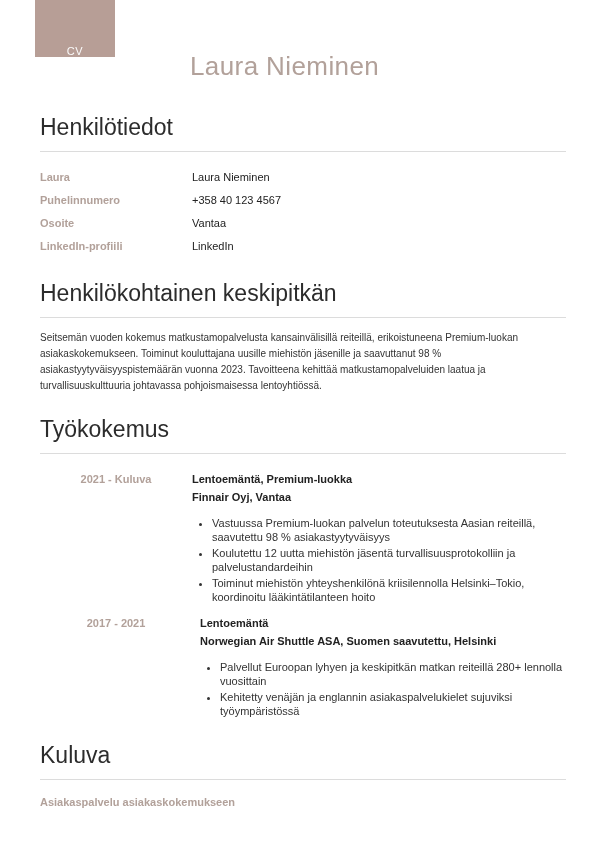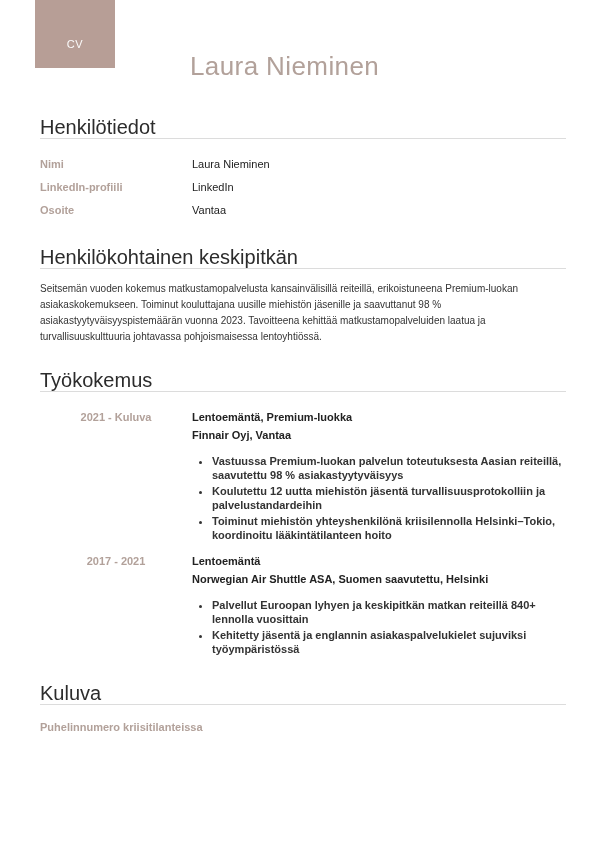--- a/index.html
+++ b/index.html
@@ -14,26 +14,26 @@
     font-family: "Liberation Sans", "DejaVu Sans", sans-serif;
     color: var(--body, #333333);
     overflow: hidden;
   }
 
   .badge {
     position: absolute;
     left: 35px;
     top: 0;
     width: 80px;
-    height: 68px;
+    height: 57px;
     background: var(--accent, #b79e96);
     display: flex;
     align-items: flex-end;
     justify-content: center;
-    padding-bottom: 18px;
+    padding-bottom: 0;
   }
   .badge-text {
     color: #fbfbfb;
     font-size: 11px;
     letter-spacing: 0.5px;
   }
 
   .page-title {
     position: absolute;
     left: 190px;
@@ -50,25 +50,25 @@
     top: 0;
     left: 0;
     right: 0;
     padding: 116px 34px 0 40px;
   }
 
   .section { margin-top: 24px; }
   .section:first-child { margin-top: 0; }
 
   .section-title {
-    font-size: 20px;
+    font-size: 23px;
     line-height: 22px;
     font-weight: 400;
     color: var(--heading, #2c2c2c);
-    padding-bottom: 0;
+    padding-bottom: 13px;
     border-bottom: 1px solid var(--divider, #dcdcdc);
   }
 
   .fields { margin-top: 14px; }
   .field-row { display: flex; line-height: 23px; font-size: 11px; }
   .field-label {
     width: 152px;
     flex: none;
     font-weight: bold;
     color: var(--accent-text, #b2a19a);
@@ -77,40 +77,39 @@
 
   .summary-text {
     margin-top: 12px;
     font-size: 10px;
     line-height: 16px;
     color: var(--body, #333333);
   }
 
   .entries { margin-top: 16px; }
   .entry { display: flex; font-size: 11px; }
-  .entry + .entry { margin-top: 8px; }
+  .entry + .entry { margin-top: 8px; gap: 8px; }
   .entry-period {
     width: 152px;
     flex: none;
     font-weight: bold;
     line-height: 18px;
     color: var(--accent-text, #b2a19a);
     text-align: center;
   }
   .entry-body { flex: 1; min-width: 0; }
   .entry-role, .entry-company {
     font-weight: bold;
     color: #222222;
     line-height: 18px;
   }
   .entry-bullets {
     margin-top: 10px;
     padding-left: 20px;
     list-style: disc;
-    font-weight: bold;
   }
   .entry-bullets li {
     line-height: 14px;
     margin-bottom: 2px;
     color: var(--body, #333333);
   }
 
   .skill-item {
     margin-top: 14px;
     font-size: 11px;
@@ -129,30 +128,34 @@
   </div>
 
   <h1 class="page-title">Laura Nieminen</h1>
 
   <div class="content">
 
     <div class="section">
       <div class="section-title">Henkilötiedot</div>
       <div class="fields">
         <div class="field-row">
-          <div class="field-label">Nimi</div>
+          <div class="field-label">Laura</div>
           <div class="field-value">Laura Nieminen</div>
+        </div>
+        <div class="field-row">
+          <div class="field-label">Puhelinnumero</div>
+          <div class="field-value">+358 40 123 4567</div>
+        </div>
+        <div class="field-row">
+          <div class="field-label">Osoite</div>
+          <div class="field-value">Vantaa</div>
         </div>
         <div class="field-row">
           <div class="field-label">LinkedIn-profiili</div>
           <div class="field-value">LinkedIn</div>
-        </div>
-        <div class="field-row">
-          <div class="field-label">Osoite</div>
-          <div class="field-value">Vantaa</div>
         </div>
       </div>
     </div>
 
     <div class="section">
       <div class="section-title">Henkilökohtainen keskipitkän</div>
       <p class="summary-text">Seitsemän vuoden kokemus matkustamopalvelusta kansainvälisillä reiteillä, erikoistuneena Premium-luokan asiakaskokemukseen. Toiminut kouluttajana uusille miehistön jäsenille ja saavuttanut 98 % asiakastyytyväisyyspistemäärän vuonna 2023. Tavoitteena kehittää matkustamopalveluiden laatua ja turvallisuuskulttuuria johtavassa pohjoismaisessa lentoyhtiössä.</p>
     </div>
 
     <div class="section">
@@ -171,28 +174,28 @@
             </ul>
           </div>
         </div>
 
         <div class="entry">
           <div class="entry-period">2017 - 2021</div>
           <div class="entry-body">
             <div class="entry-role">Lentoemäntä</div>
             <div class="entry-company">Norwegian Air Shuttle ASA, Suomen saavutettu, Helsinki</div>
             <ul class="entry-bullets">
-              <li>Palvellut Euroopan lyhyen ja keskipitkän matkan reiteillä 840+ lennolla vuosittain</li>
-              <li>Kehitetty jäsentä ja englannin asiakaspalvelukielet sujuviksi työympäristössä</li>
+              <li>Palvellut Euroopan lyhyen ja keskipitkän matkan reiteillä 280+ lennolla vuosittain</li>
+              <li>Kehitetty venäjän ja englannin asiakaspalvelukielet sujuviksi työympäristössä</li>
             </ul>
           </div>
         </div>
 
       </div>
     </div>
 
     <div class="section">
       <div class="section-title">Kuluva</div>
-      <div class="skill-item">Puhelinnumero kriisitilanteissa</div>
+      <div class="skill-item">Asiakaspalvelu asiakaskokemukseen</div>
     </div>
 
   </div>
 </div>
 
 </body></html>

